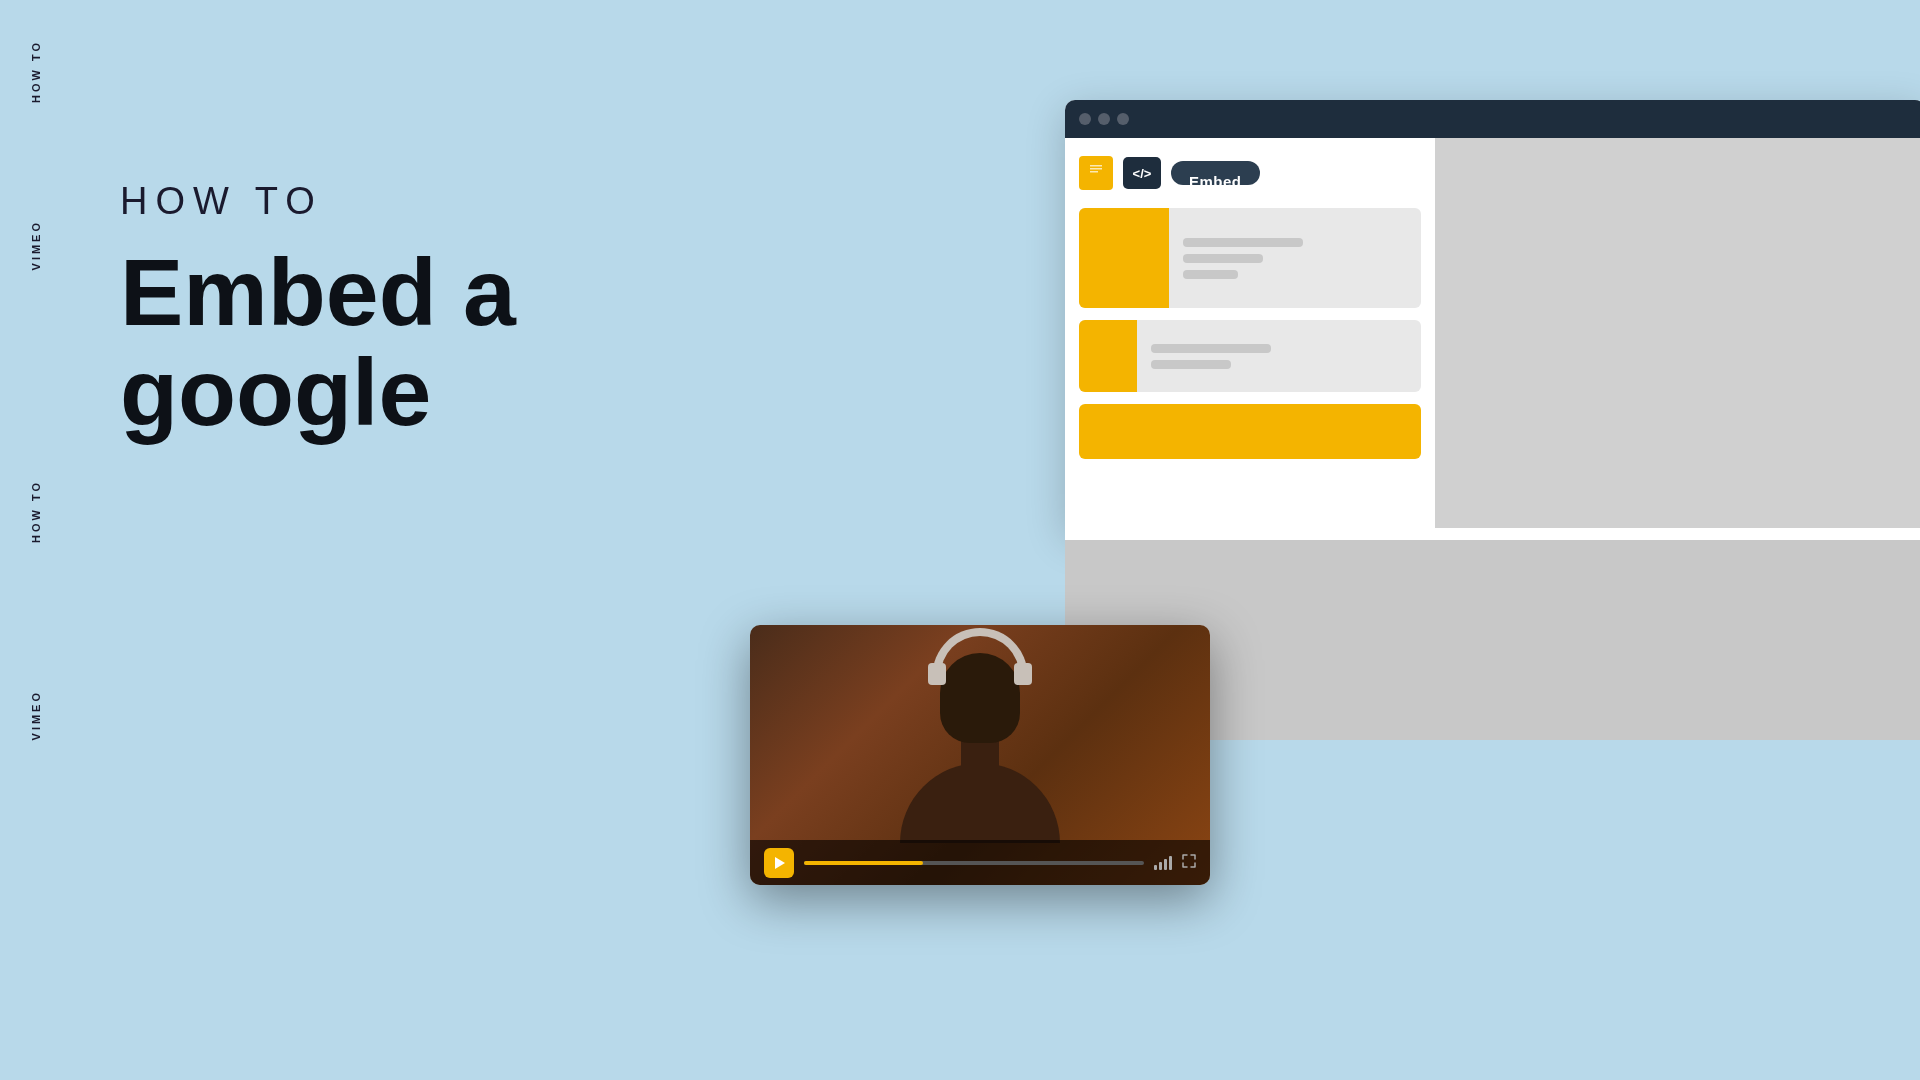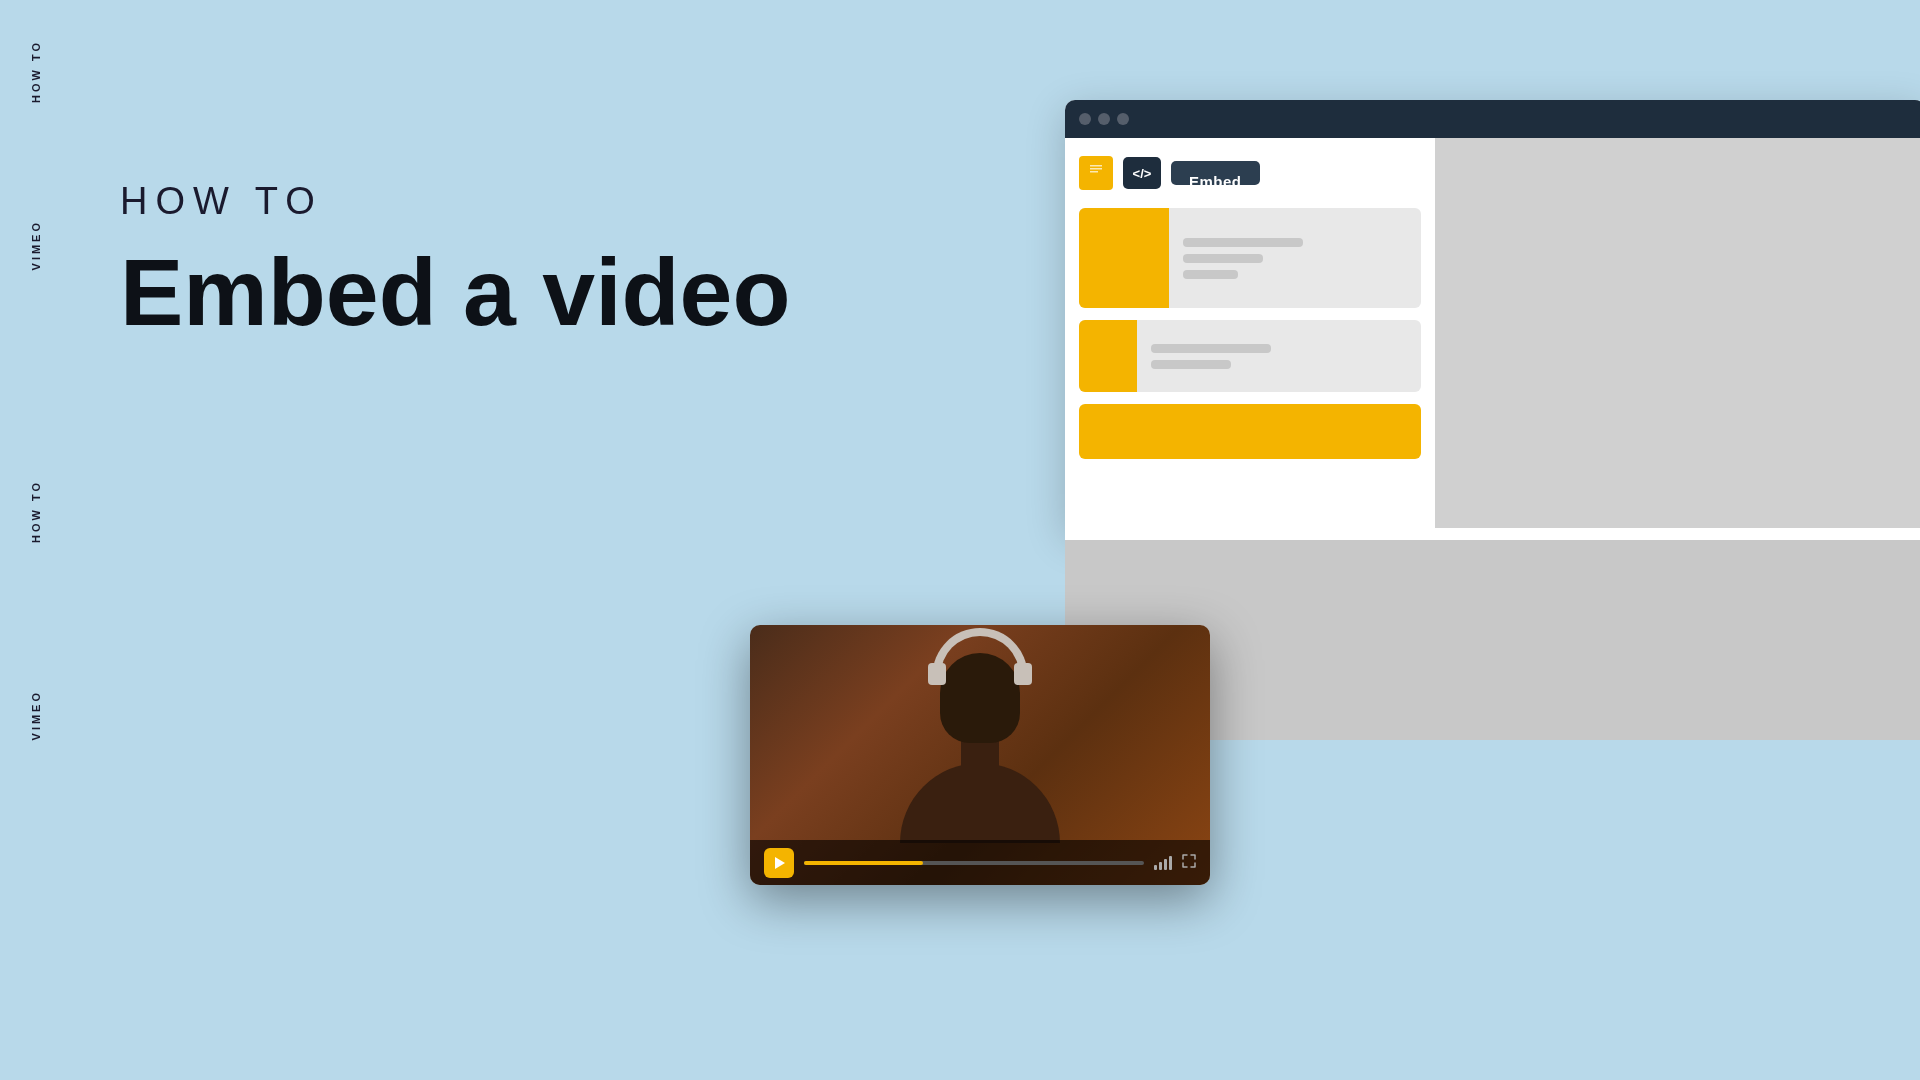--- a/index.html
+++ b/index.html
@@ -110,21 +110,21 @@
       justify-content: center;
       font-size: 13px;
       font-weight: 700;
       cursor: pointer;
     }
 
     .embed-btn {
       background: #2c3e50;
       color: white;
       border: none;
-      border-radius: 5px;
+      border-radius: 16px;
       padding: 12px 18px;
       height: 20px;
       font-size: 15px;
       font-weight: 600;
       cursor: pointer;
       letter-spacing: 0.5px;
     }
 
     
     .content-card {
@@ -345,21 +345,21 @@
 
 <span class="side-label vimeo-top">VIMEO</span>
 
 <span class="side-label how-to-bottom">HOW TO</span>
 
 <span class="side-label vimeo-bottom">VIMEO</span>
 
 <div class="main-content">
   <div class="how-to-label">HOW TO</div>
   <div class="main-title">
-    <span>Embed a video</span><br>
+    <span>Embed a google</span><br>
   </div>
 </div>
 
 <div class="browser-extended">
   <div class="browser-ext-titlebar">
     <div class="browser-dot"></div>
     <div class="browser-dot"></div>
     <div class="browser-dot"></div>
   </div>
 

